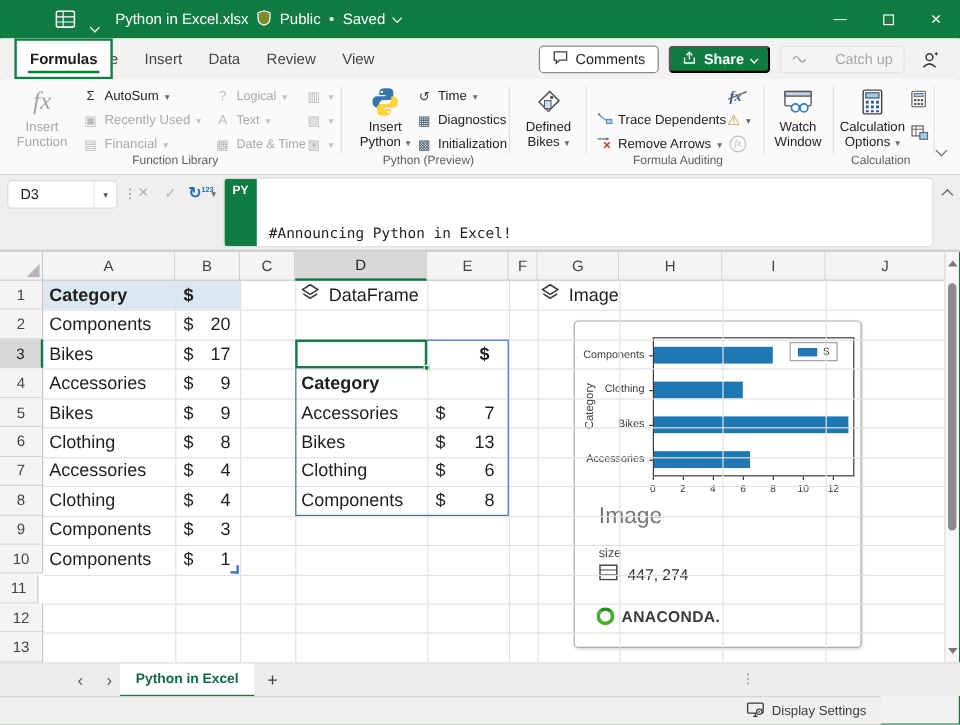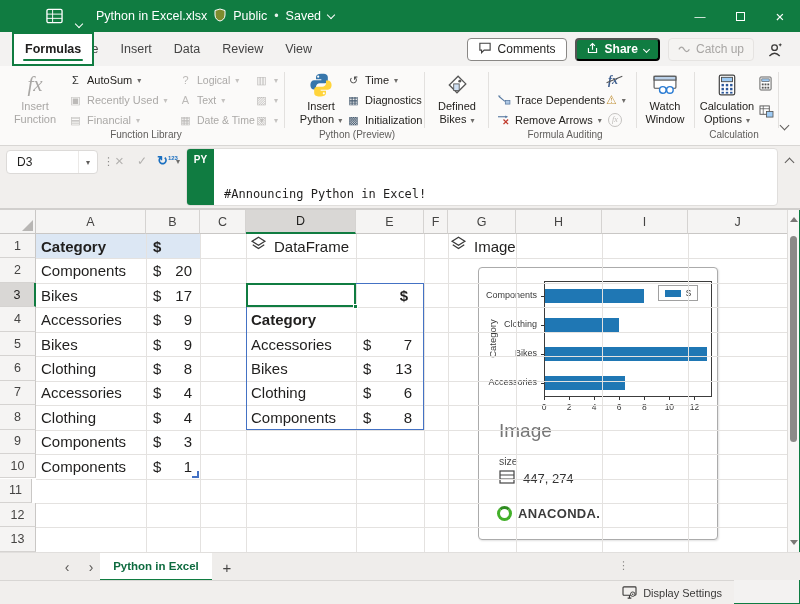--- a/index.html
+++ b/index.html
@@ -37,21 +37,21 @@
           bottom: 3px; height: 2.5px; background: #107C41; border-radius: 2px; }
   .mb-right { margin-left: auto; display: flex; align-items: center; gap: 8px;
               padding-right: 12px; }
   .btn-comments { height: 23px; display: flex; align-items: center; gap: 6px;
       padding: 0 10px; border: 1px solid #8A8886; border-radius: 4px; background: #fff;
       font-size: 12px; color: #252423; }
   .btn-share { height: 23px; display: flex; align-items: center; gap: 6px;
       padding: 0 9px; border-radius: 4px; background: #107C41; color: #fff;
       font-size: 12px; font-weight: 600; }
   .btn-share .chev-css { width: 5px; height: 5px; }
-  .btn-catchup { height: 23px; display: flex; align-items: center; gap: 4px;
+  .btn-catchup { height: 23px; display: flex; align-items: center; gap: 22px;
       padding: 0 9px; border-radius: 4px; background: #F5F4F2; border: 1px solid #E5E3E1;
       font-size: 12px; color: #A8A6A4; }
   .btn-people { width: 26px; height: 24px; display: flex; align-items: center;
       justify-content: center; }
 
   
   .ribbon { position: absolute; top: 66px; left: 0; width: 800px; height: 80px;
             background: #FBFAF9; border-bottom: 1px solid #D8D6D4; font-size: 11px; }
   .bigbtn { position: absolute; top: 4px; width: 54px; height: 58px; display: flex;
             flex-direction: column; align-items: center; border-radius: 4px;

